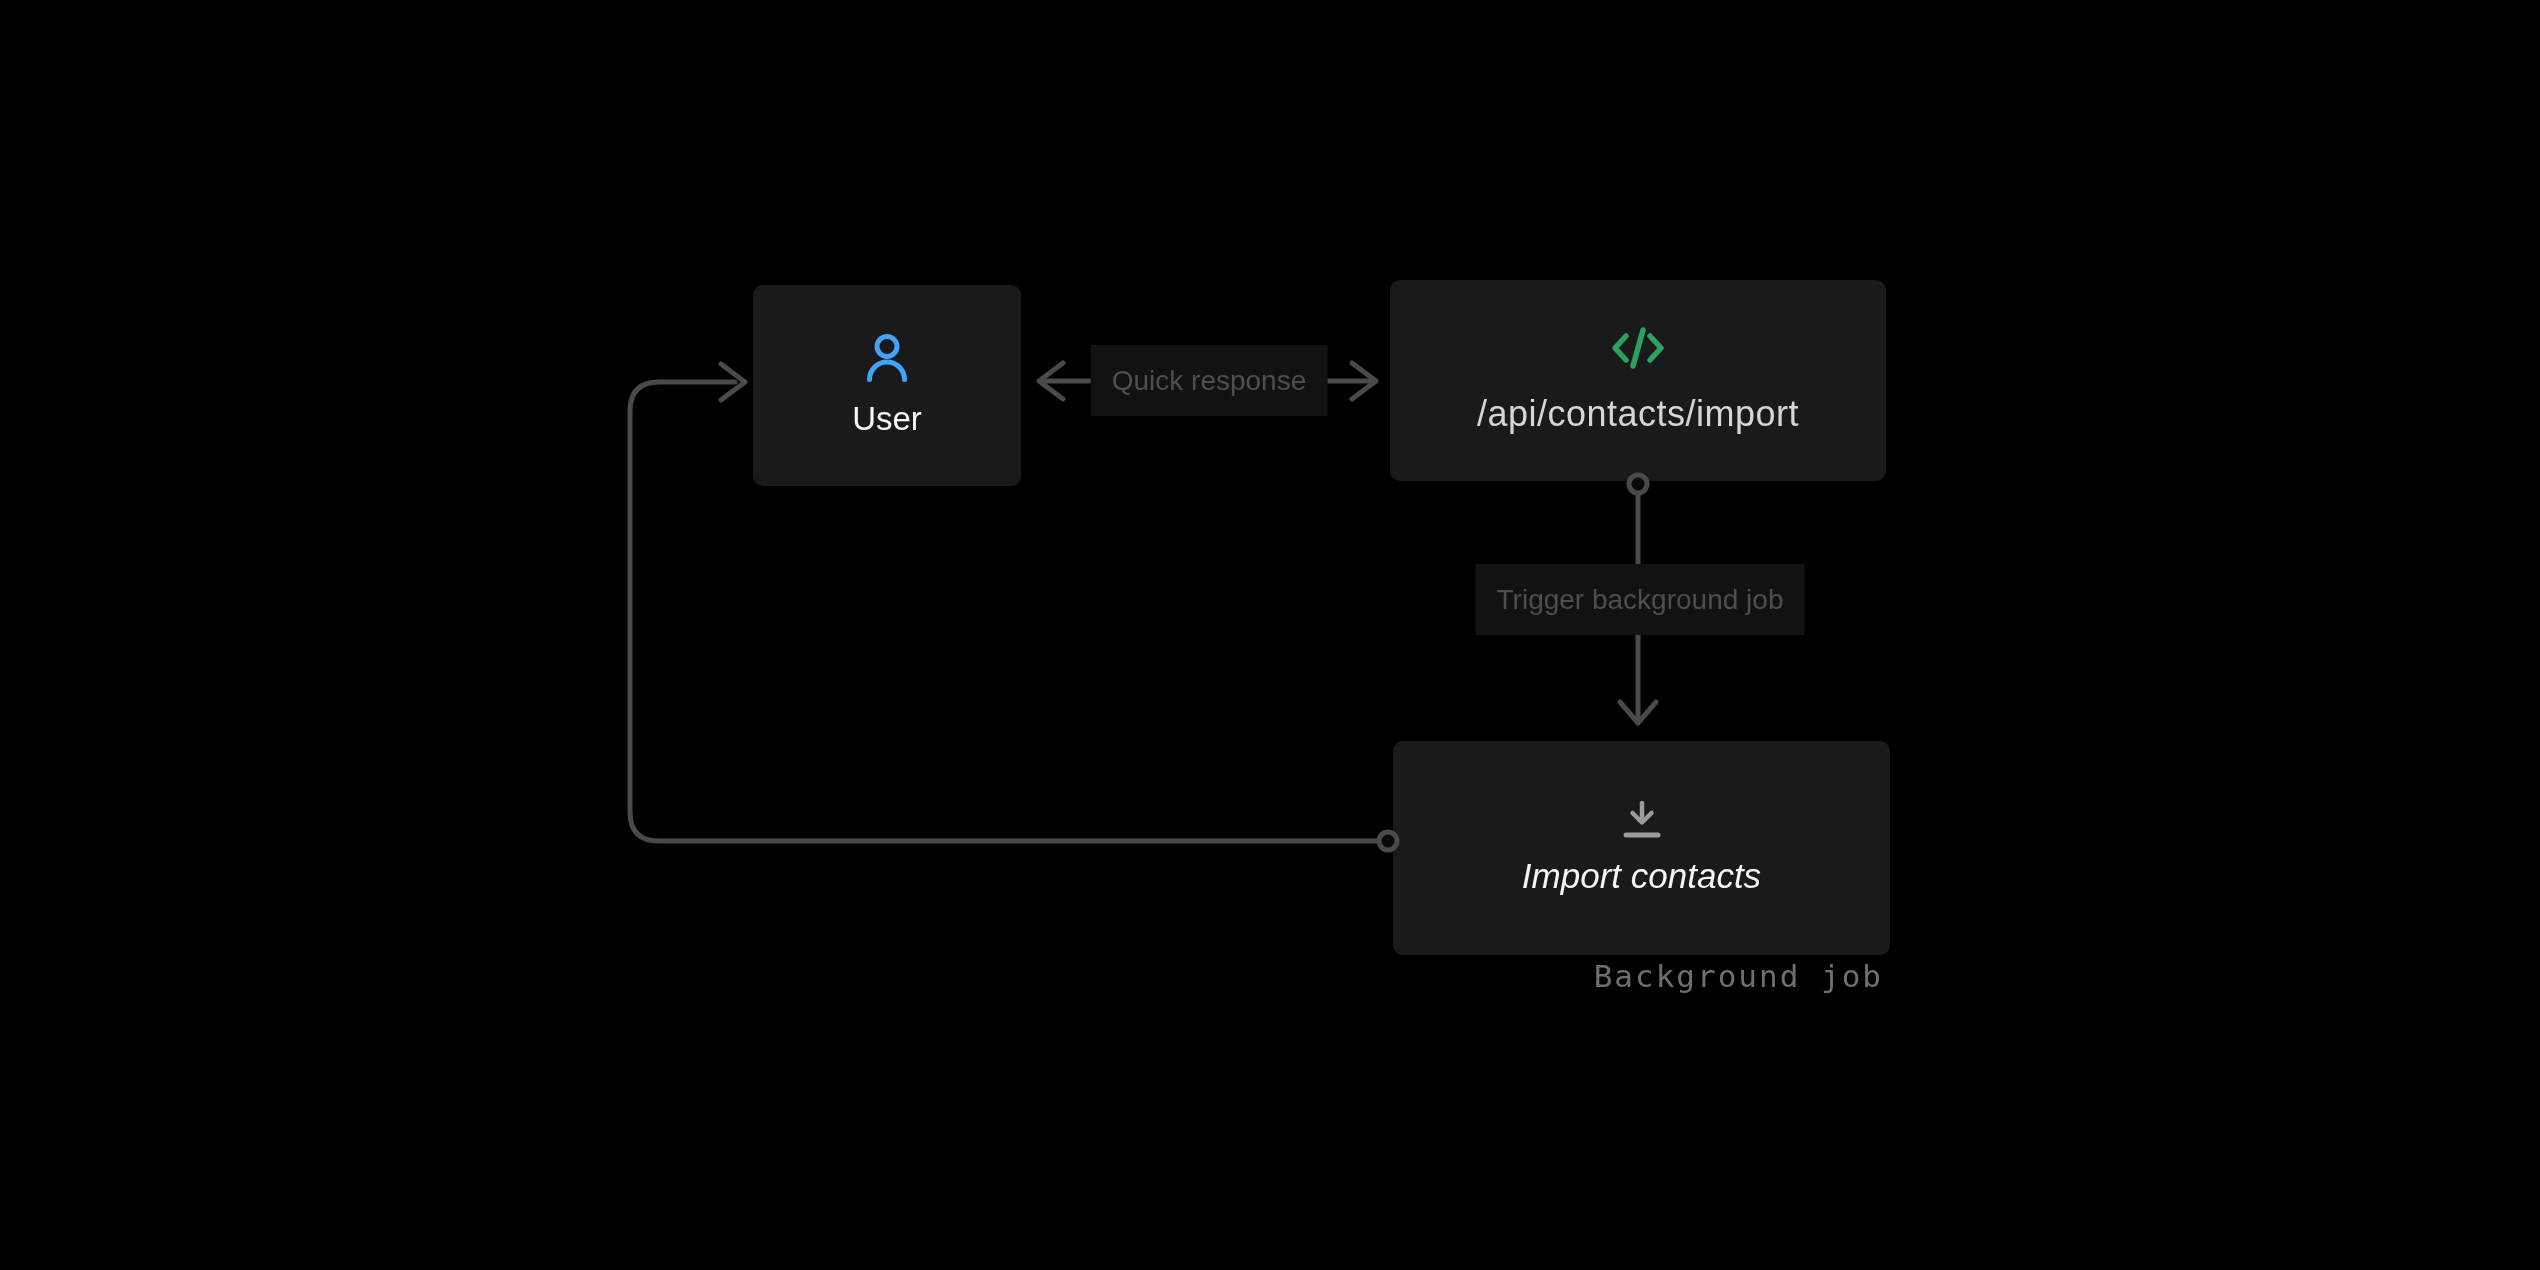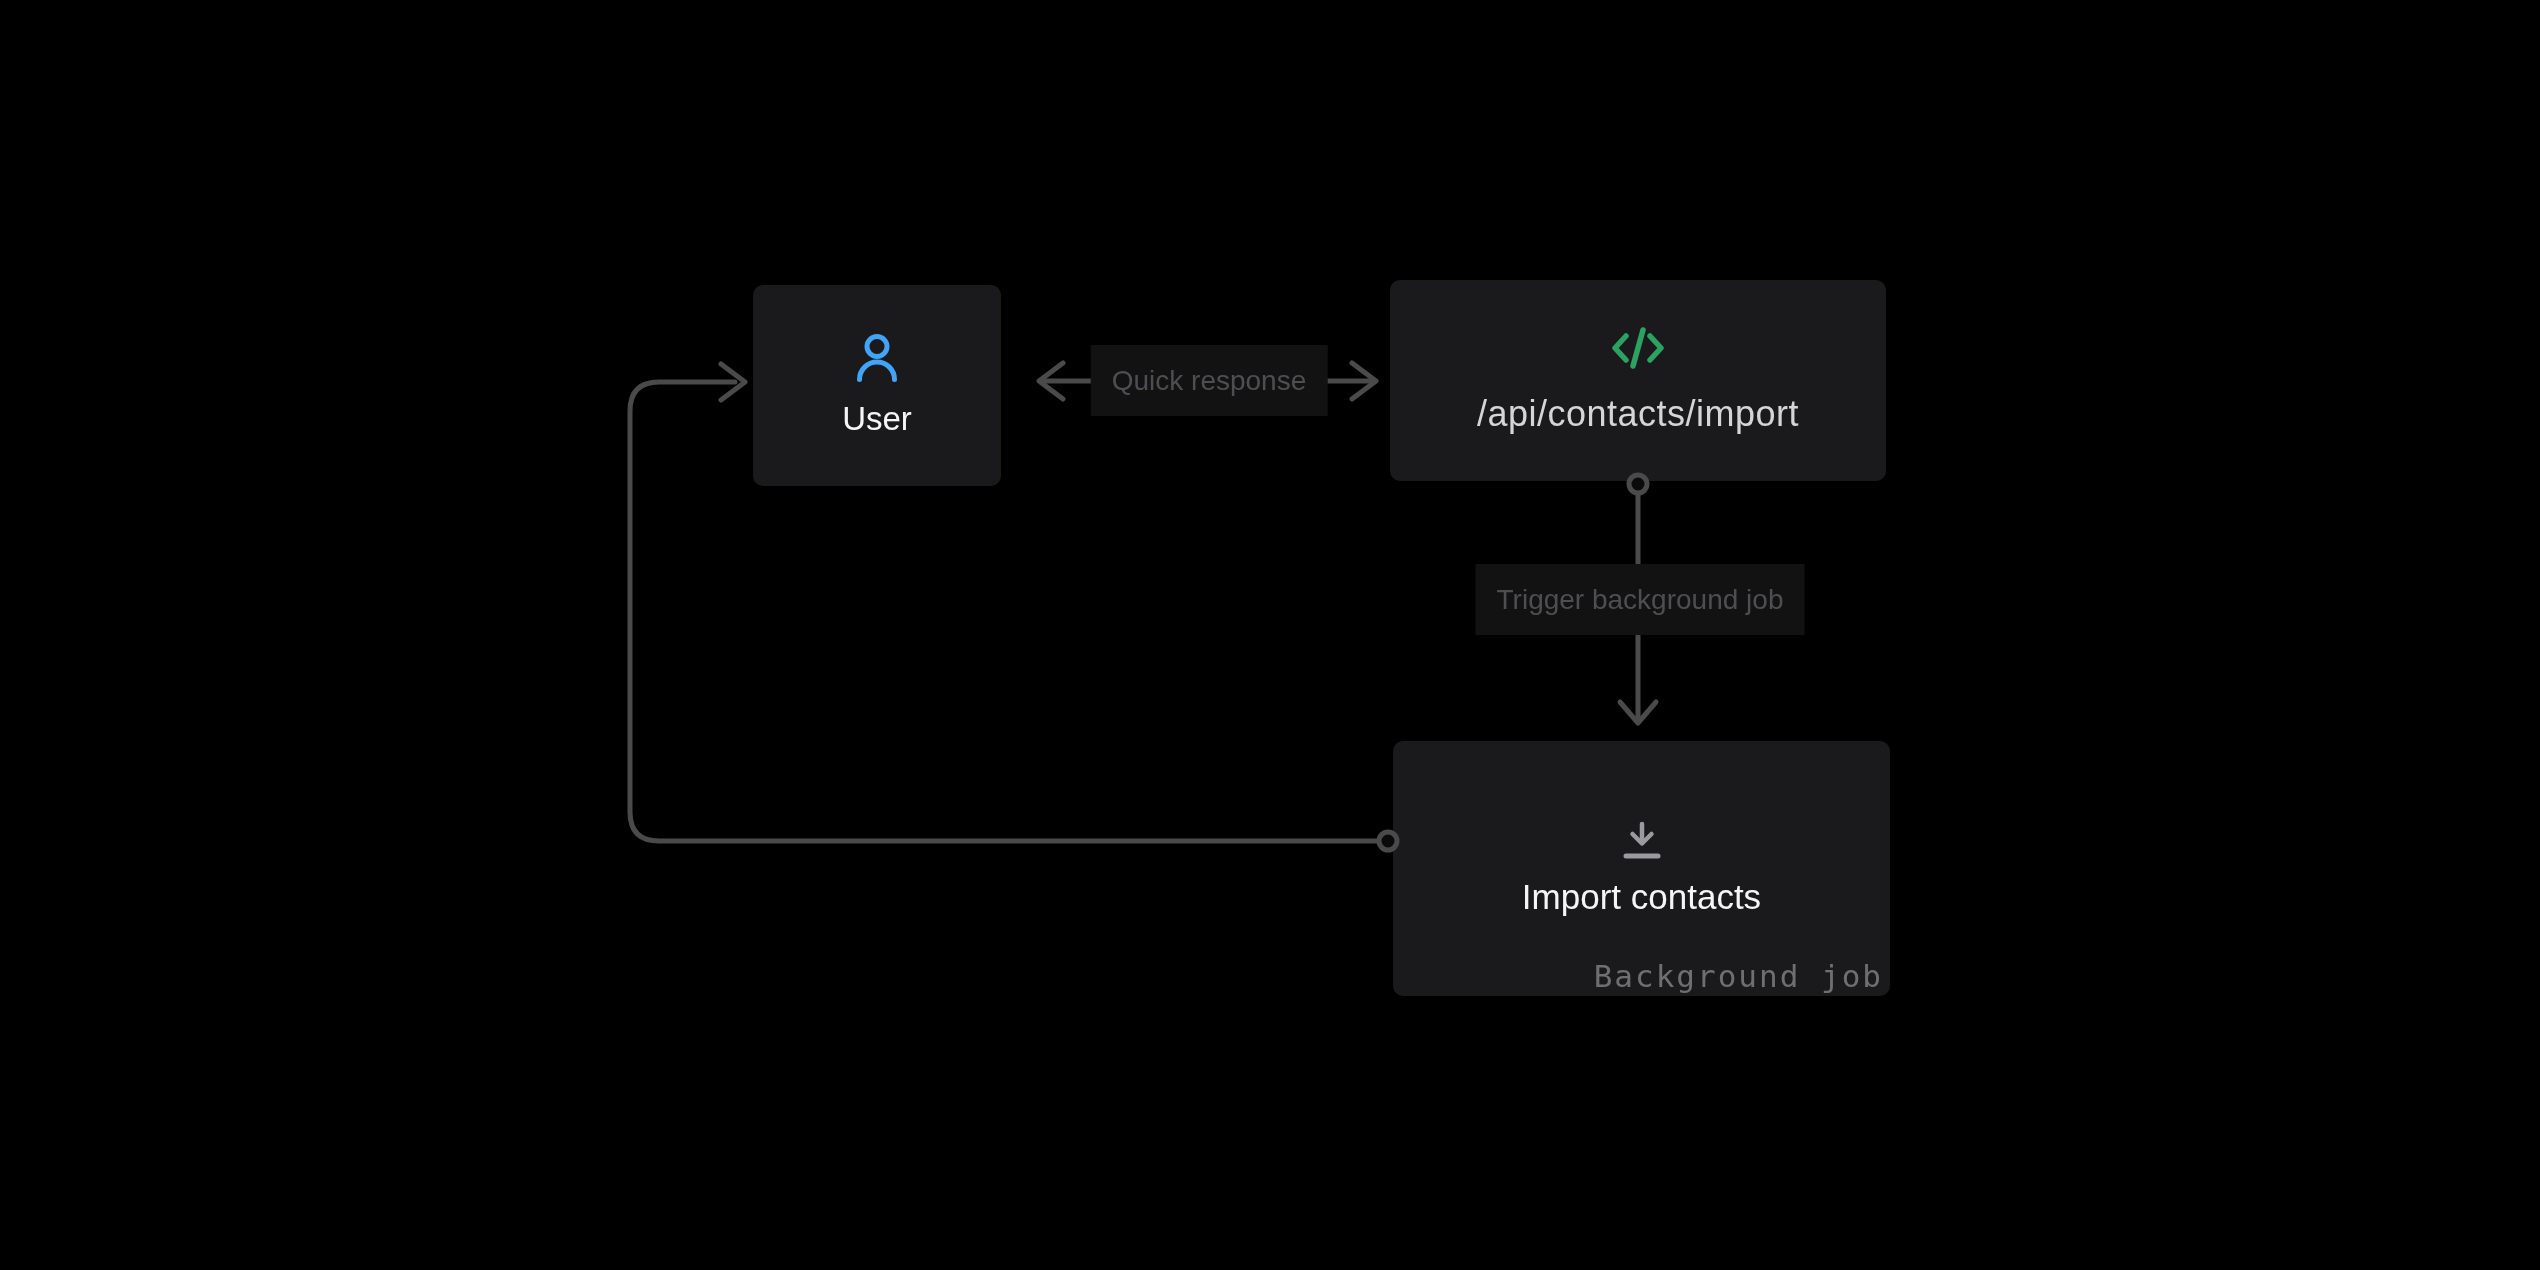--- a/index.html
+++ b/index.html
@@ -58,23 +58,23 @@
   .node {
     position: absolute;
     z-index: 3;
     background: var(--node-bg);
     border-radius: 10px;
     display: flex; align-items: center; justify-content: center;
   }
   .node.col { flex-direction: column; gap: 16px; }
   .node.row { flex-direction: column; }
 
-  .node-user   { left: 753px;  top: 285px; width: 248px; height: 201px; }
+  .node-user   { left: 753px;  top: 285px; width: 268px; height: 201px; }
   .node-api    { left: 1390px; top: 280px; width: 496px; height: 201px; gap: 24px; }
-  .node-import { left: 1393px; top: 741px; width: 497px; height: 255px; gap: 16px; }
+  .node-import { left: 1393px; top: 741px; width: 497px; height: 214px; gap: 16px; font-style: italic; }
 
   .node-label { color: var(--node-text); font-size: 33px; }
   .node-api .node-label { color: var(--api-text); font-size: 36px; letter-spacing: 0.5px; }
   .node-import .node-label { font-size: 35px; }
 
   .icon { display: block; }
   .icon-user { stroke: var(--user-icon); }
   .icon-code { stroke: var(--code-icon); }
   .icon-download { stroke: var(--download-icon); }
   .icon path, .icon circle { fill: none; stroke-linecap: round; stroke-linejoin: round; }

